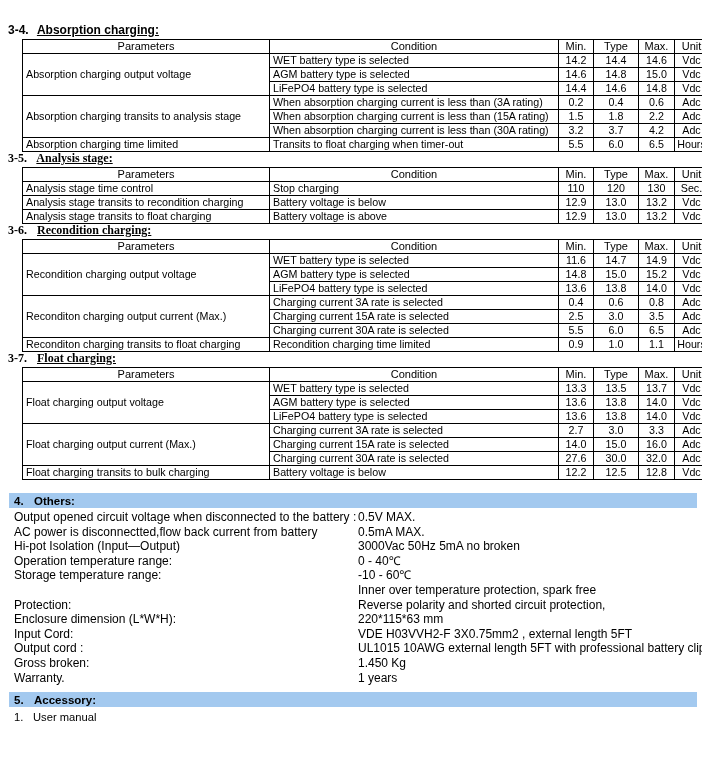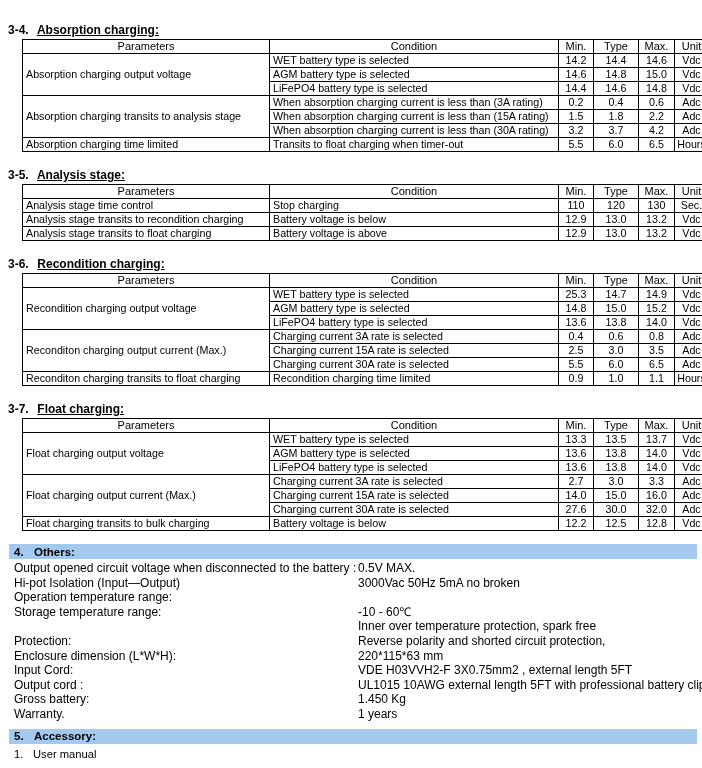--- a/index.html
+++ b/index.html
@@ -2,21 +2,21 @@
 <html><head>
 <meta charset="utf-8">
 <style>
   html,body{margin:0;padding:0;background:#ffffff;}
   body{width:702px;height:768px;font-family:"Liberation Sans", sans-serif;color:#000;}
   .page{padding:24px 7px 0 8px;}
 
   .sec-head{font-size:12px;font-weight:bold;line-height:13px;margin:0 0 2px 0;}
   .sec-head .num{display:inline-block;min-width:26px;}
   .sec-head .ttl{text-decoration:underline;}
-  .mt{margin-top:17px;}
+  .mt{font-family:Liberation Serif, serif;}
 
   table.spec{border-collapse:collapse;table-layout:fixed;width:686px;margin-left:14px;font-size:10.7px;border-radius:7px;}
   table.spec td{border:1px solid #000;height:13px;line-height:13px;padding:0 3px;white-space:nowrap;overflow:hidden;}
   table.spec tr.head td{text-align:center;font-size:11px;}
   table.spec td.c{text-align:center;padding:0 1px;}
   table.spec td.param{vertical-align:middle;}
 
   .bar{width:688px;margin-left:1px;margin-top:13px;height:15px;background:#A3C9EF;
        display:flex;align-items:center;font-weight:bold;font-size:11.5px;}
   .bar .num{margin-left:5px;min-width:20px;}
@@ -184,21 +184,21 @@
         <td>Parameters</td>
         <td>Condition</td>
         <td>Min.</td>
         <td>Type</td>
         <td>Max.</td>
         <td>Unit</td>
       </tr>
       <tr>
         <td class="param" rowspan="3">Recondition charging output voltage</td>
         <td class="cond">WET battery type is selected</td>
-        <td class="c">25.3</td>
+        <td class="c">11.6</td>
         <td class="c">14.7</td>
         <td class="c">14.9</td>
         <td class="c">Vdc</td>
       </tr>
       <tr>
         <td class="cond">AGM battery type is selected</td>
         <td class="c">14.8</td>
         <td class="c">15.0</td>
         <td class="c">15.2</td>
         <td class="c">Vdc</td>
@@ -327,25 +327,30 @@
     <div class="bar">
       <span class="num">4.</span>
       <span>Others:</span>
     </div>
     <div class="kv-list">
       <div class="kv">
           <span class="k">Output opened circuit voltage when disconnected to the battery :</span>
           <span class="v">0.5V MAX.</span>
         </div>
       <div class="kv">
+          <span class="k">AC power is disconnectted,flow back current from battery</span>
+          <span class="v">0.5mA MAX.</span>
+        </div>
+      <div class="kv">
           <span class="k">Hi-pot Isolation (Input—Output)</span>
           <span class="v">3000Vac 50Hz 5mA no broken</span>
         </div>
       <div class="kv">
           <span class="k">Operation temperature range:</span>
+          <span class="v">0 - 40℃</span>
         </div>
       <div class="kv">
           <span class="k">Storage temperature range:</span>
           <span class="v">-10 - 60℃</span>
         </div>
       <div class="kv">
           <span class="k"></span>
           <span class="v">Inner over temperature protection, spark free</span>
         </div>
       <div class="kv">
@@ -358,21 +363,21 @@
         </div>
       <div class="kv">
           <span class="k">Input Cord:</span>
           <span class="v">VDE H03VVH2-F 3X0.75mm2 , external length 5FT</span>
         </div>
       <div class="kv">
           <span class="k">Output cord :</span>
           <span class="v">UL1015 10AWG external length 5FT with professional battery clip</span>
         </div>
       <div class="kv">
-          <span class="k">Gross battery:</span>
+          <span class="k">Gross broken:</span>
           <span class="v">1.450 Kg</span>
         </div>
       <div class="kv">
           <span class="k">Warranty.</span>
           <span class="v">1 years</span>
         </div>
     </div>
   </div>
 
   <div>

